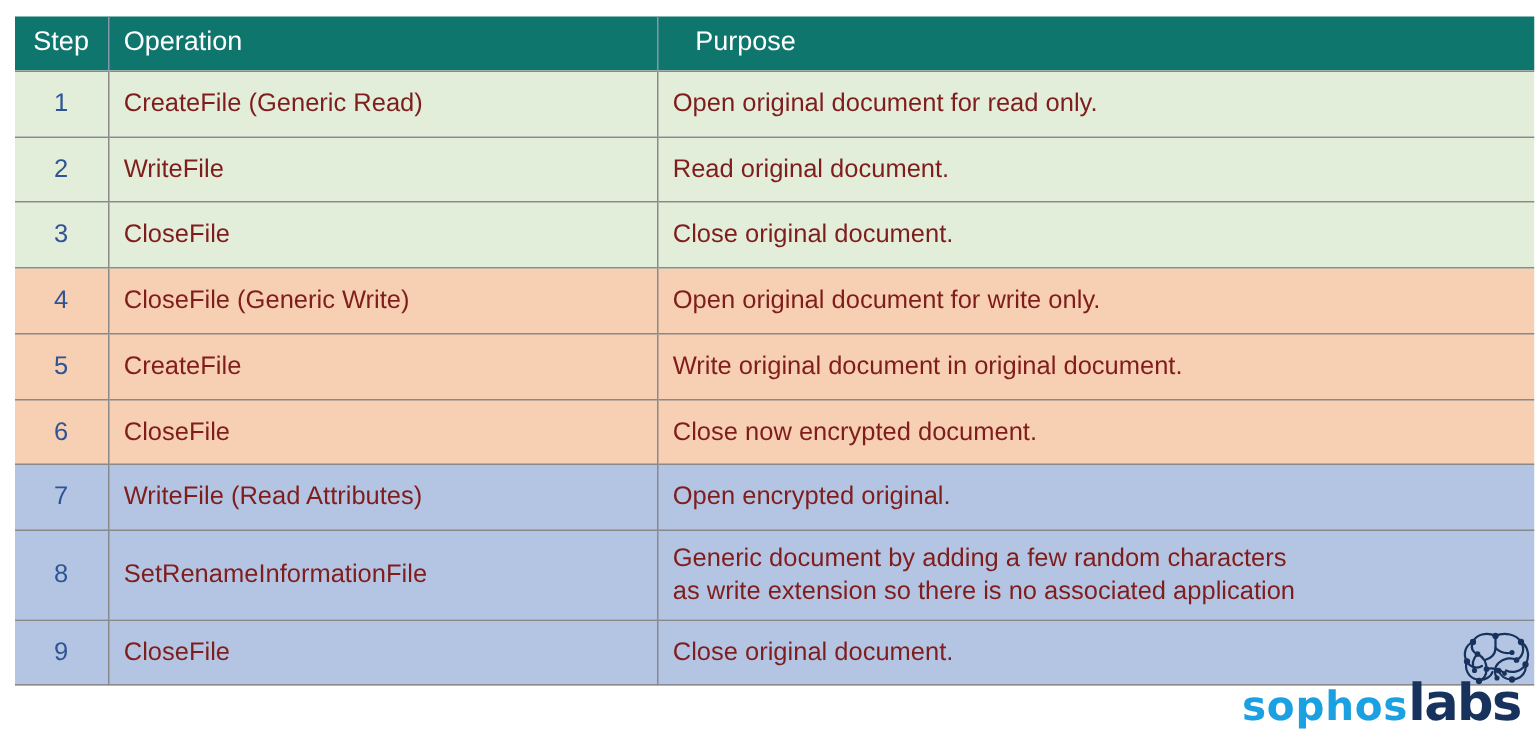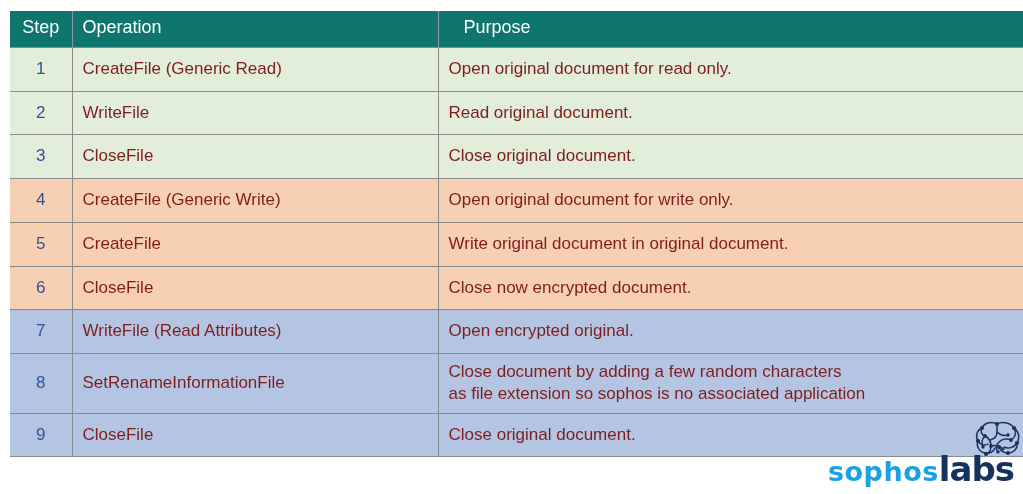--- a/index.html
+++ b/index.html
@@ -149,21 +149,21 @@
       </tr>
 
       <tr class="grp-read">
         <td>3</td>
         <td>CloseFile</td>
         <td>Close original document.</td>
       </tr>
 
       <tr class="grp-write">
         <td>4</td>
-        <td>CreateFile (Generic Write)</td>
+        <td>CloseFile (Generic Write)</td>
         <td>Open original document for write only.</td>
       </tr>
 
       <tr class="grp-write">
         <td>5</td>
         <td>CreateFile</td>
         <td>Write original document in original document.</td>
       </tr>
 
       <tr class="grp-write">
@@ -175,22 +175,22 @@
       <tr class="grp-rename">
         <td>7</td>
         <td>WriteFile (Read Attributes)</td>
         <td>Open encrypted original.</td>
       </tr>
 
       <tr class="grp-rename tall">
         <td>8</td>
         <td>SetRenameInformationFile</td>
         <td class="twoline">
-          <span>Close document by adding a few random characters</span>
-          <span>as file extension so sophos is no associated application</span>
+          <span>Generic document by adding a few random characters</span>
+          <span>as write extension so there is no associated application</span>
         </td>
       </tr>
 
       <tr class="grp-rename">
         <td>9</td>
         <td>CloseFile</td>
         <td>Close original document.</td>
       </tr>
 
     </tbody>

